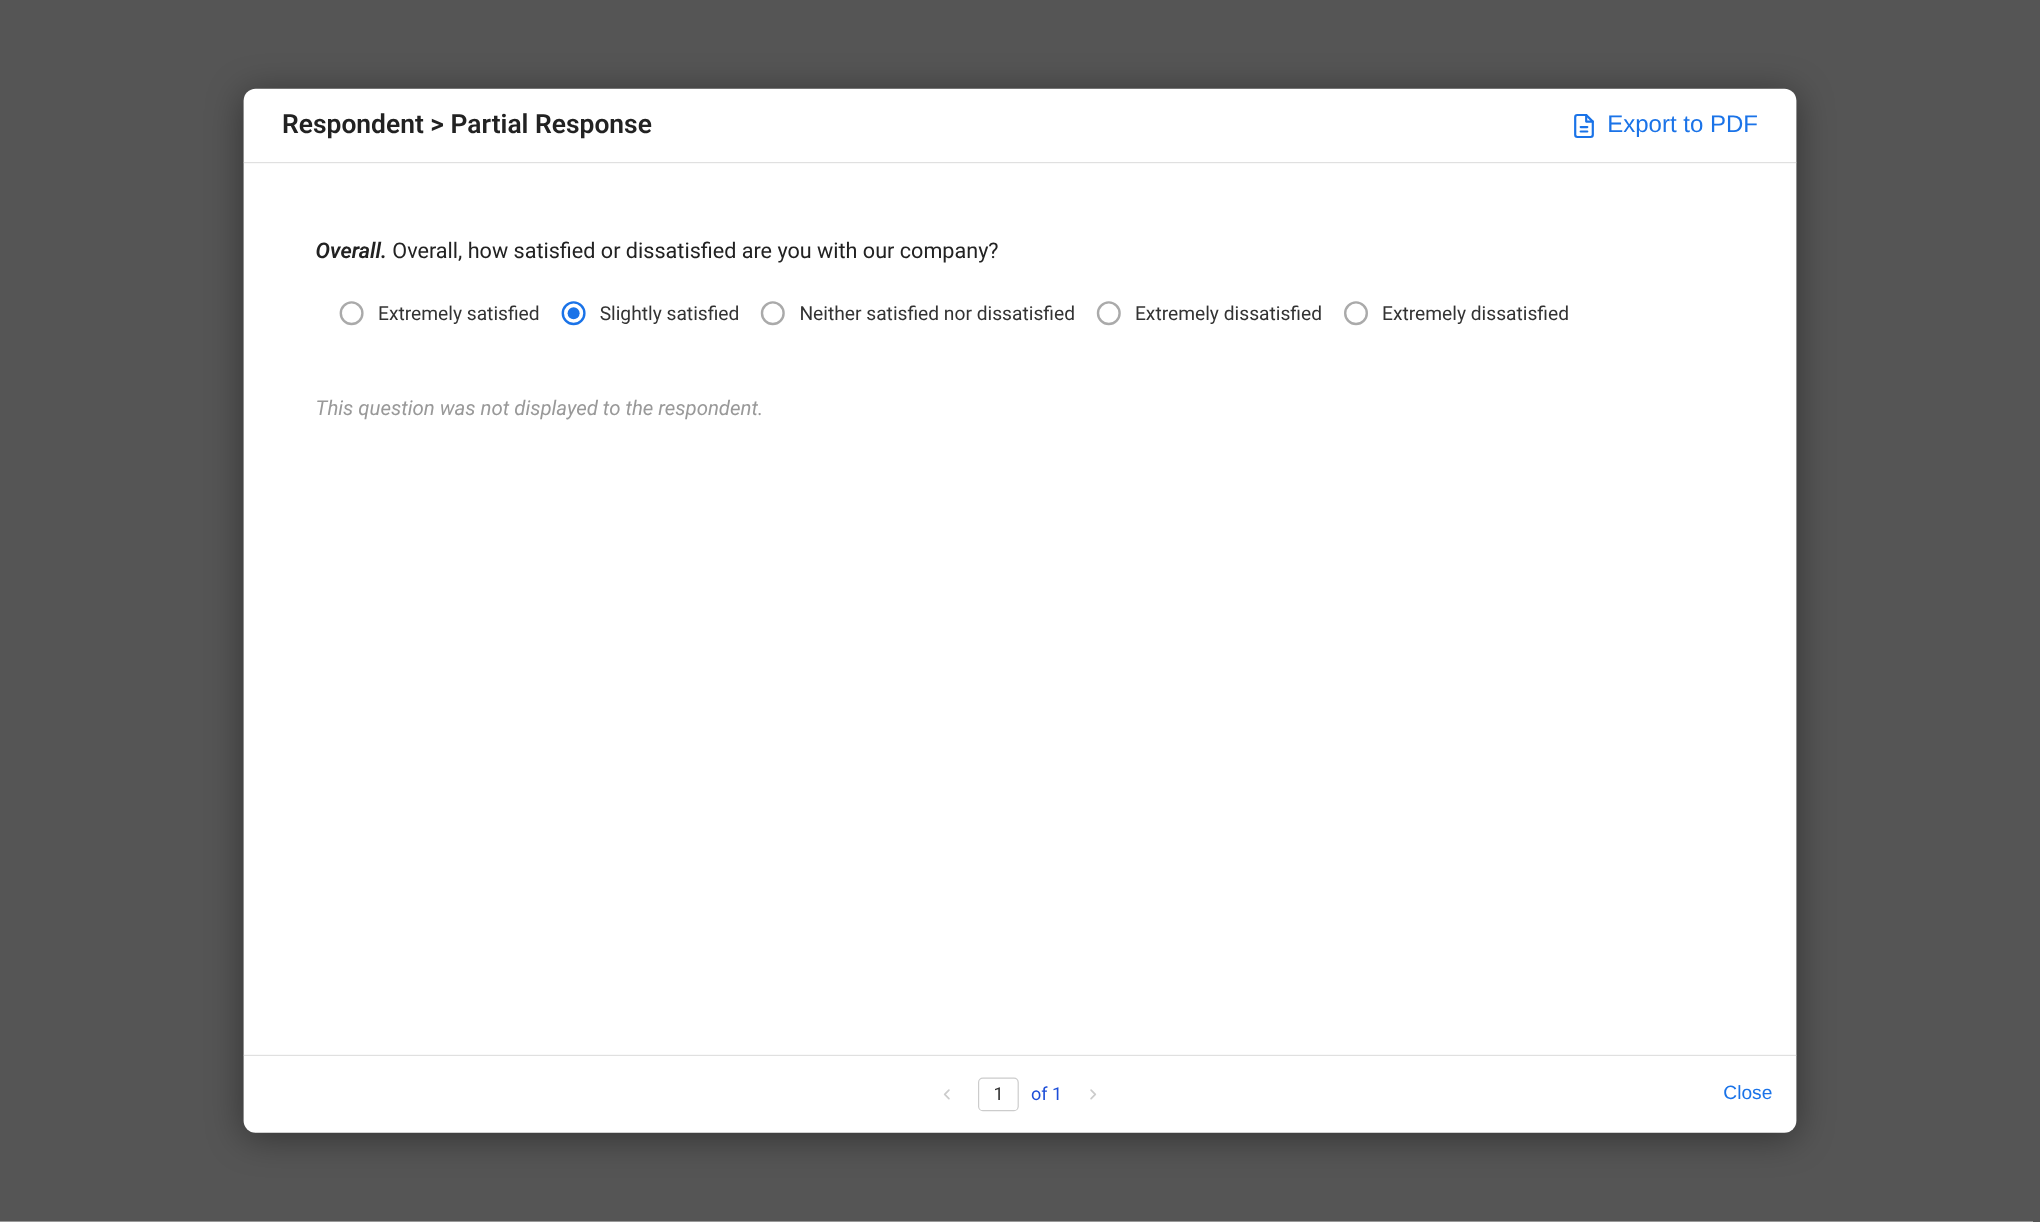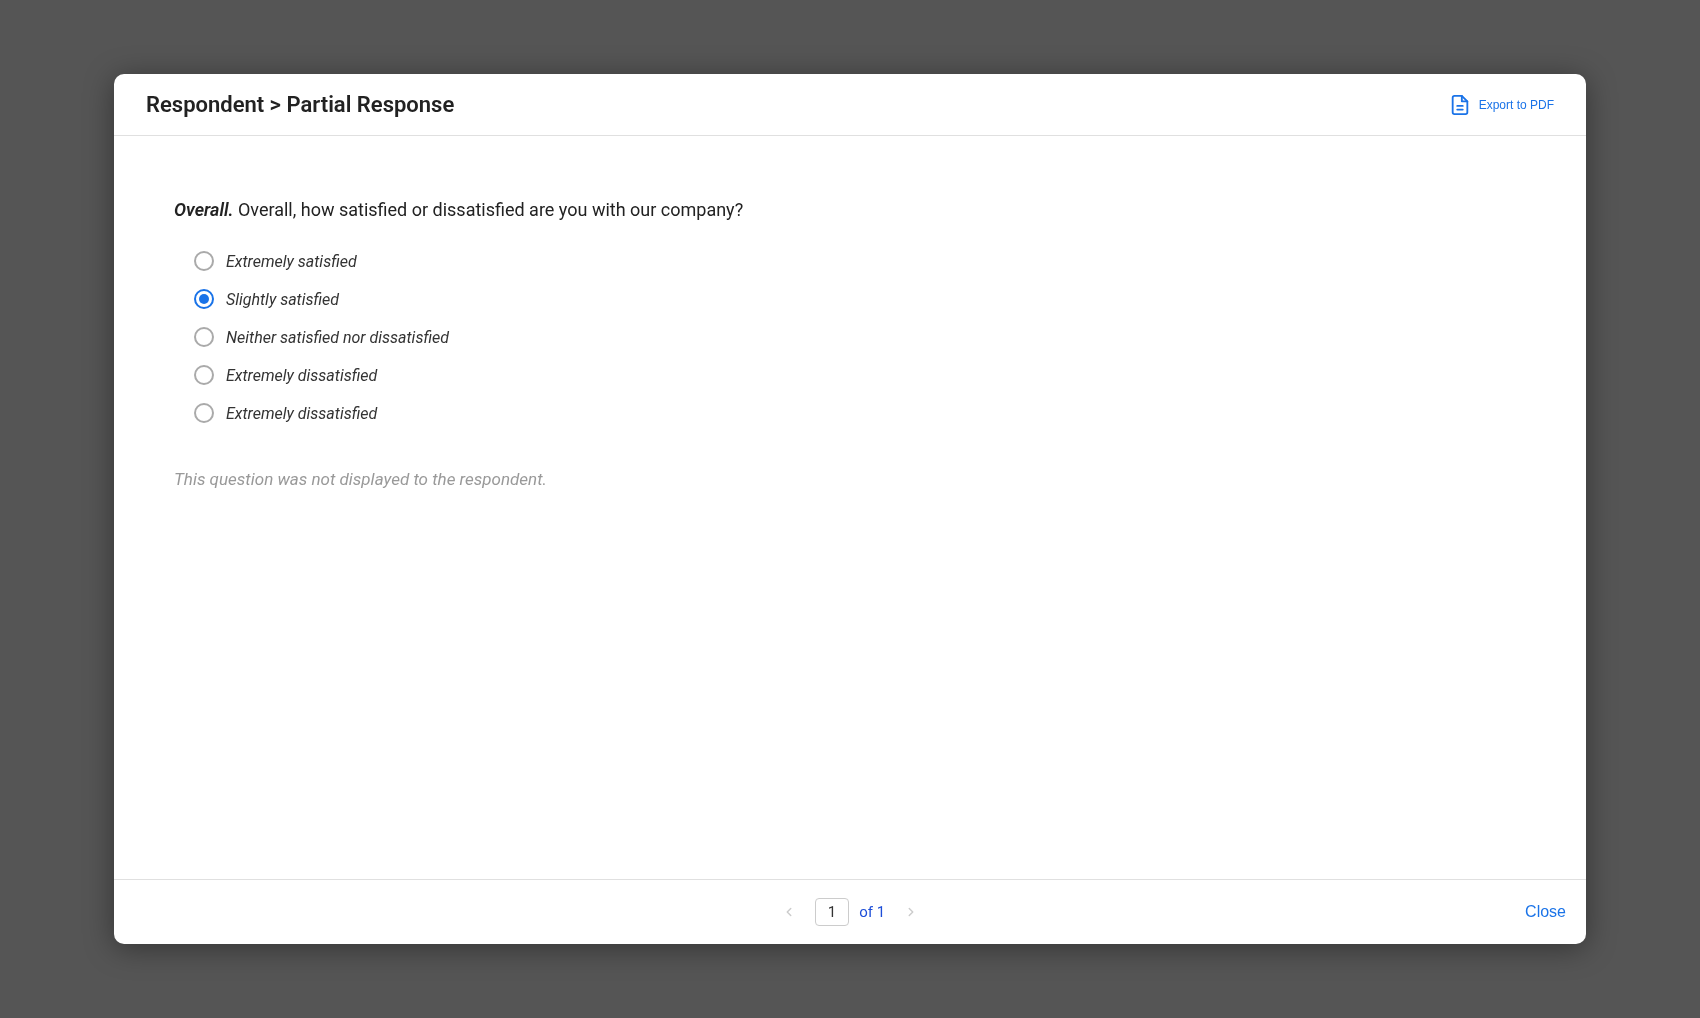--- a/index.html
+++ b/index.html
@@ -14,21 +14,21 @@
       justify-content: center;
       align-items: center;
       width: 1700px;
       height: 1018px;
       font-family: -apple-system, BlinkMacSystemFont, "Segoe UI", Roboto, sans-serif;
     }
 
     .modal-container {
       background: #fff;
       border-radius: 10px;
-      width: 1472px;
+      width: 1294px;
       height: 870px;
       display: flex;
       flex-direction: column;
       box-shadow: 0 4px 30px rgba(0,0,0,0.4);
       overflow: hidden;
       position: relative;
     }
 
     
     .modal-header {
@@ -44,21 +44,21 @@
       font-size: 22px;
       font-weight: 600;
       color: #222;
     }
 
     .export-btn {
       display: flex;
       align-items: center;
       gap: 8px;
       color: #1a73e8;
-      font-size: 12px;
+      font-size: 20px;
       font-weight: 500;
       cursor: pointer;
       background: none;
       border: none;
       text-decoration: none;
     }
 
     .export-btn svg {
       width: 22px;
       height: 22px;
@@ -66,42 +66,41 @@
 
     
     .modal-body {
       flex: 1;
       overflow-y: auto;
       padding: 60px 60px 30px 60px;
     }
 
     
     .question-block {
-      margin-bottom: 46px;
+      margin-bottom: 60px;
     }
 
     .question-text {
       font-size: 18px;
       color: #222;
       margin-bottom: 28px;
       line-height: 1.5;
     }
 
     .question-text em {
       font-style: italic;
       font-weight: 600;
     }
 
     
     .radio-options {
       display: flex;
-      flex-direction: column;
+      flex-direction: row;
       gap: 18px;
       padding-left: 20px;
-      font-style: italic;
     }
 
     .radio-option {
       display: flex;
       align-items: center;
       gap: 12px;
       font-size: 16px;
       color: #333;
     }
 

